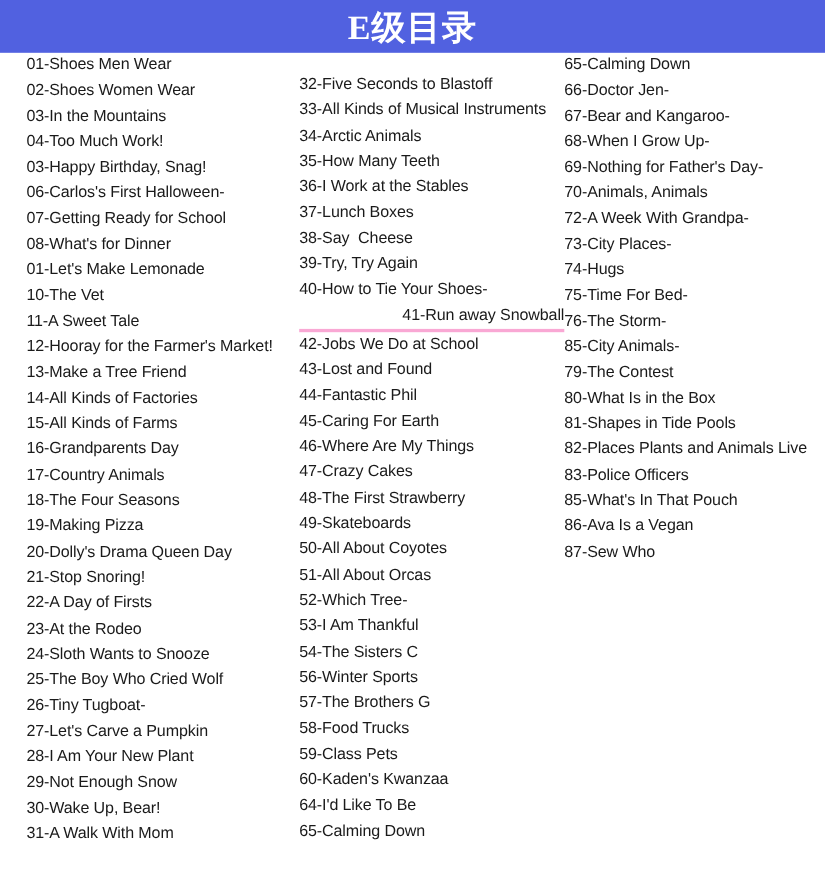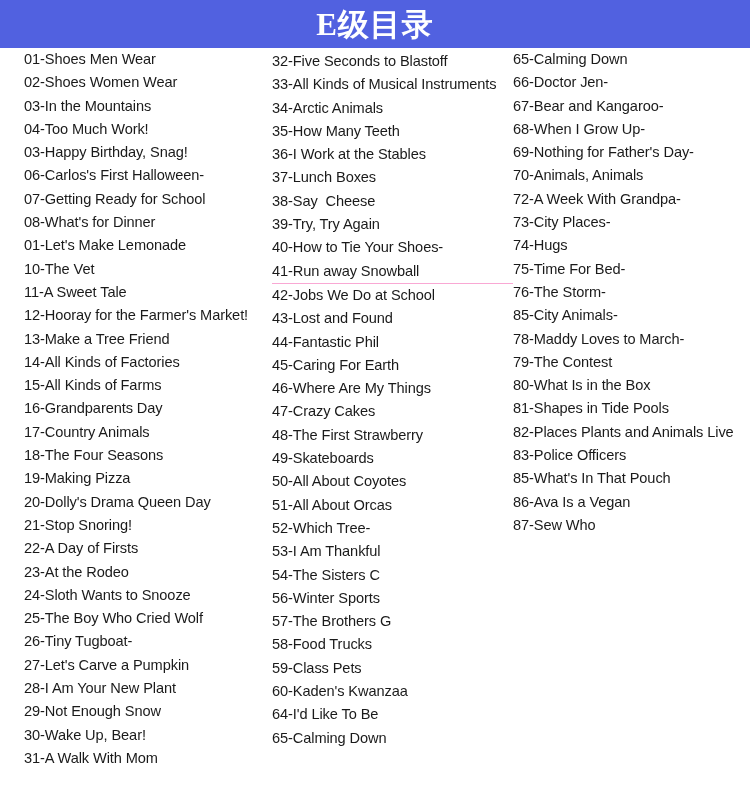--- a/index.html
+++ b/index.html
@@ -44,36 +44,37 @@
     left: 0;
     top: 48px;
     width: 750px;
     height: 758px;
   }
   .column {
     position: absolute;
     top: 0;
   }
   .col-1 { left: 24px;  width: 248px; }
-  .col-2 { left: 272px; width: 241px; padding-top: 2px; }
+  .col-2 { left: 272px; width: 241px; padding-top: 18px; }
   .col-3 { left: 513px; width: 230px; }
 
   .entry {
     height: 23.3px;
     line-height: 23.3px;
     font-size: 14.6px;
     color: #1a1a1a;
     white-space: pre;
     overflow: hidden;
     letter-spacing: -0.1px;
   }
   .entry.ruled {
-    border-bottom: 1px solid #f9a8d4;
+    border-bottom: 3px solid #f9a8d4;
     height: 23.3px;
     box-sizing: content-box;
+    text-align: right;
   }
 </style>
 </head>
 <body>
 
 <div class="header-banner">
   <div class="header-title">E级目录</div>
 </div>
 
 <div class="catalog">
@@ -148,21 +149,20 @@
       <div class="entry">67-Bear and Kangaroo-</div>
       <div class="entry">68-When I Grow Up-</div>
       <div class="entry">69-Nothing for Father's Day-</div>
       <div class="entry">70-Animals, Animals</div>
       <div class="entry">72-A Week With Grandpa-</div>
       <div class="entry">73-City Places-</div>
       <div class="entry">74-Hugs</div>
       <div class="entry">75-Time For Bed-</div>
       <div class="entry">76-The Storm-</div>
       <div class="entry">85-City Animals-</div>
-      <div class="entry">78-Maddy Loves to March-</div>
       <div class="entry">79-The Contest</div>
       <div class="entry">80-What Is in the Box</div>
       <div class="entry">81-Shapes in Tide Pools</div>
       <div class="entry">82-Places Plants and Animals Live</div>
       <div class="entry">83-Police Officers</div>
       <div class="entry">85-What's In That Pouch</div>
       <div class="entry">86-Ava Is a Vegan</div>
       <div class="entry">87-Sew Who</div>
     </div>
 </div>

